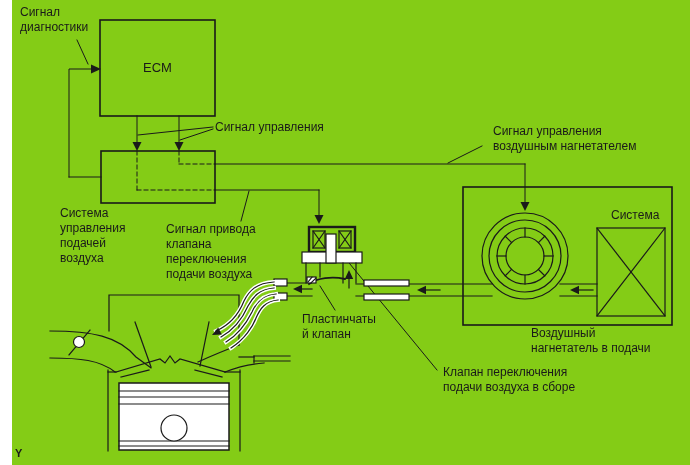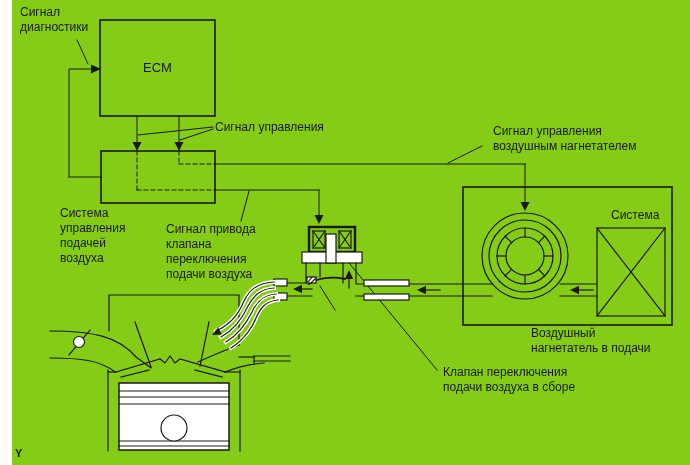--- a/index.html
+++ b/index.html
@@ -199,16 +199,18 @@
 управления
 подачей
 воздуха</div>
   <div class="label" style="left:154px;top:222px;">Сигнал привода
 клапана
 переключения
 подачи воздуха</div>
   <div class="label" style="left:599px;top:208px;">Система</div>
   <div class="label" style="left:519px;top:326px;">Воздушный
 нагнетатель в подачи</div>
+  <div class="label" style="left:290px;top:312px;">Пластинчаты
+й клапан</div>
   <div class="label" style="left:431px;top:365px;">Клапан переключения
 подачи воздуха в сборе</div>
   <div class="label" id="lbl-y" style="left:3px;top:446px;">Y</div>
 </div>
 
 </body></html>

